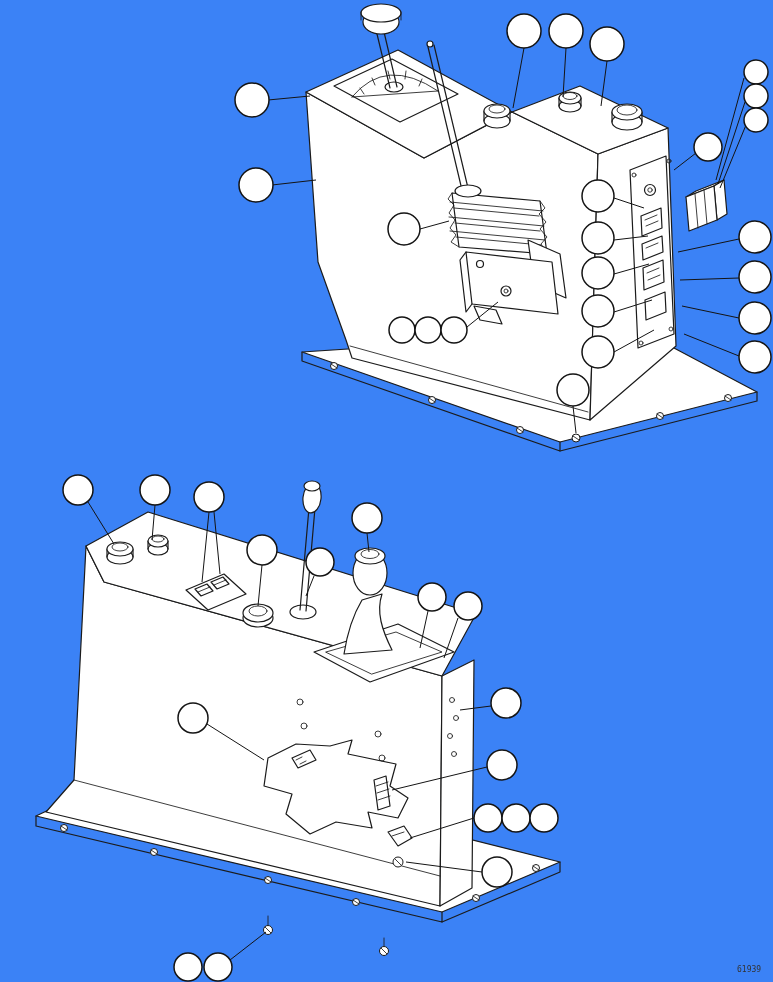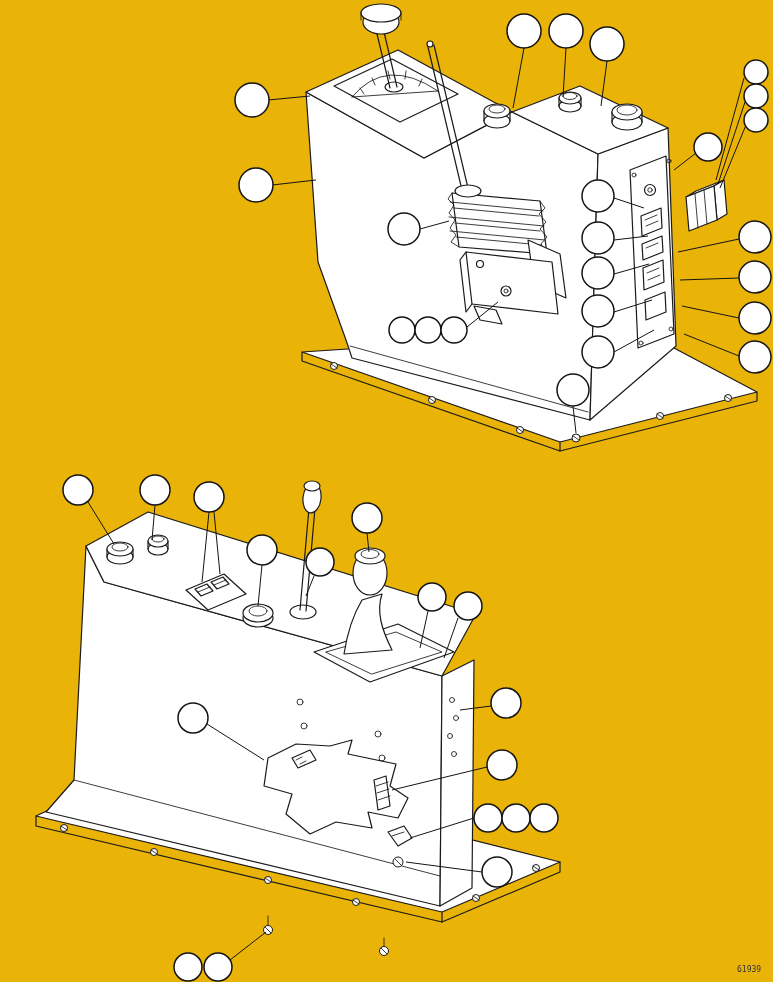--- a/index.html
+++ b/index.html
@@ -1,16 +1,16 @@
 <!DOCTYPE html>
 <html><head>
 <meta charset="utf-8">
 <style>
   html,body{margin:0;padding:0;background:#ffffff;}
-  .page{position:relative;width:773px;height:982px;background:#eab308;overflow:hidden;
+  .page{position:relative;width:773px;height:982px;background:#3b82f6;overflow:hidden;
         font-family:"DejaVu Sans",sans-serif;}
   svg{display:block;}
   .ln{fill:none;stroke:#1b1b1b;stroke-width:1.2;stroke-linejoin:round;stroke-linecap:round;}
   .thin{stroke-width:0.85;}
   .fw{fill:#ffffff;stroke:#1b1b1b;stroke-width:1.2;stroke-linejoin:round;}
   .balloon{fill:#ffffff;stroke:#141414;stroke-width:1.5;}
   .leader{fill:none;stroke:#141414;stroke-width:1;}
   .screw{fill:#ffffff;stroke:#1b1b1b;stroke-width:1;}
   .id-text{font-family:"DejaVu Sans Mono",monospace;font-size:8px;fill:#333333;stroke:none;}
 </style>

